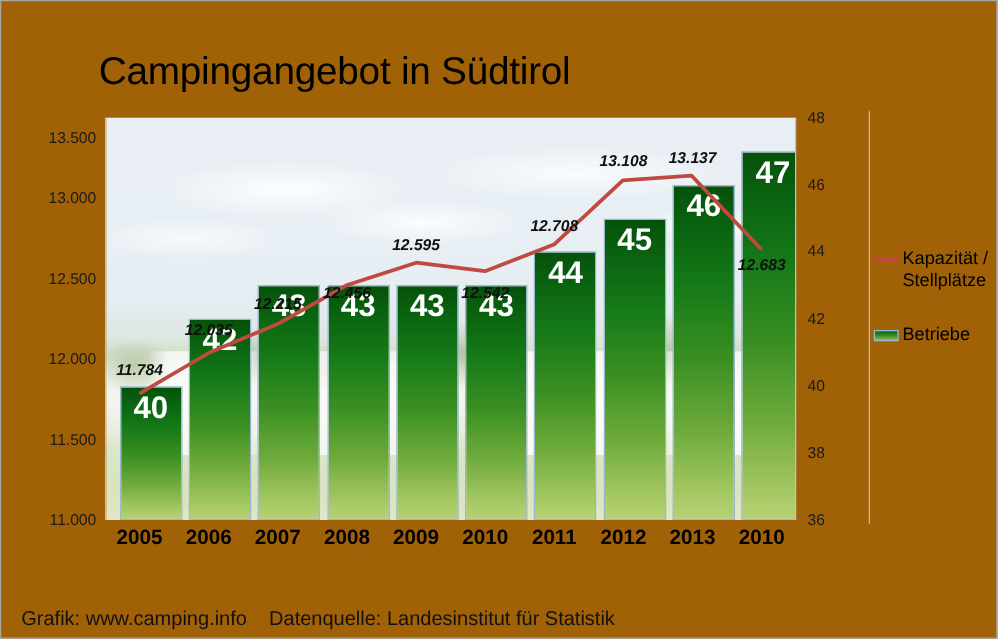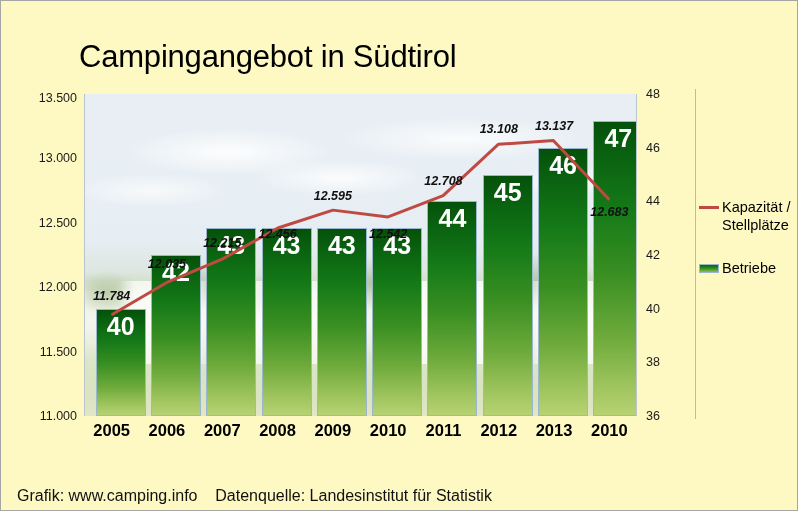--- a/index.html
+++ b/index.html
@@ -11,21 +11,21 @@
     width: 800px;
     height: 513px;
     font-family: "Liberation Sans", sans-serif;
     overflow: hidden;
   }
   #chart-root {
     position: relative;
     width: 798px;
     height: 511px;
     border: 1px solid #a6a6a6;
-    background: #fef9c3;
+    background: #a16207;
     box-sizing: border-box;
   }
 
   
   #chart-title {
     position: absolute;
     left: 78px;
     top: 38px;
     font-size: 31px;
     font-weight: normal;
@@ -339,21 +339,21 @@
       <div class="line-label" style="left: 553.05px; top: 117.754px;">13.137</div>
       <div class="line-label" style="left: 608.35px; top: 204.23px;">12.683</div>
     </div>
 
   <div id="y-left-axis">
       <div class="axis-label left" style="top: 322px;">11.000</div>
       <div class="axis-label left" style="top: 257.6px;">11.500</div>
       <div class="axis-label left" style="top: 193.2px;">12.000</div>
       <div class="axis-label left" style="top: 128.8px;">12.500</div>
       <div class="axis-label left" style="top: 64.4px;">13.000</div>
-      <div class="axis-label left" style="top: 4px;">13.500</div>
+      <div class="axis-label left" style="top: 16px;">13.500</div>
     </div>
   <div id="y-right-axis">
       <div class="axis-label right" style="top: 322px; text-align: center;">36</div>
       <div class="axis-label right" style="top: 268.333px;">38</div>
       <div class="axis-label right" style="top: 214.667px;">40</div>
       <div class="axis-label right" style="top: 161px;">42</div>
       <div class="axis-label right" style="top: 107.333px;">44</div>
       <div class="axis-label right" style="top: 53.6667px;">46</div>
       <div class="axis-label right" style="top: 0px; text-align: center;">48</div>
     </div>

